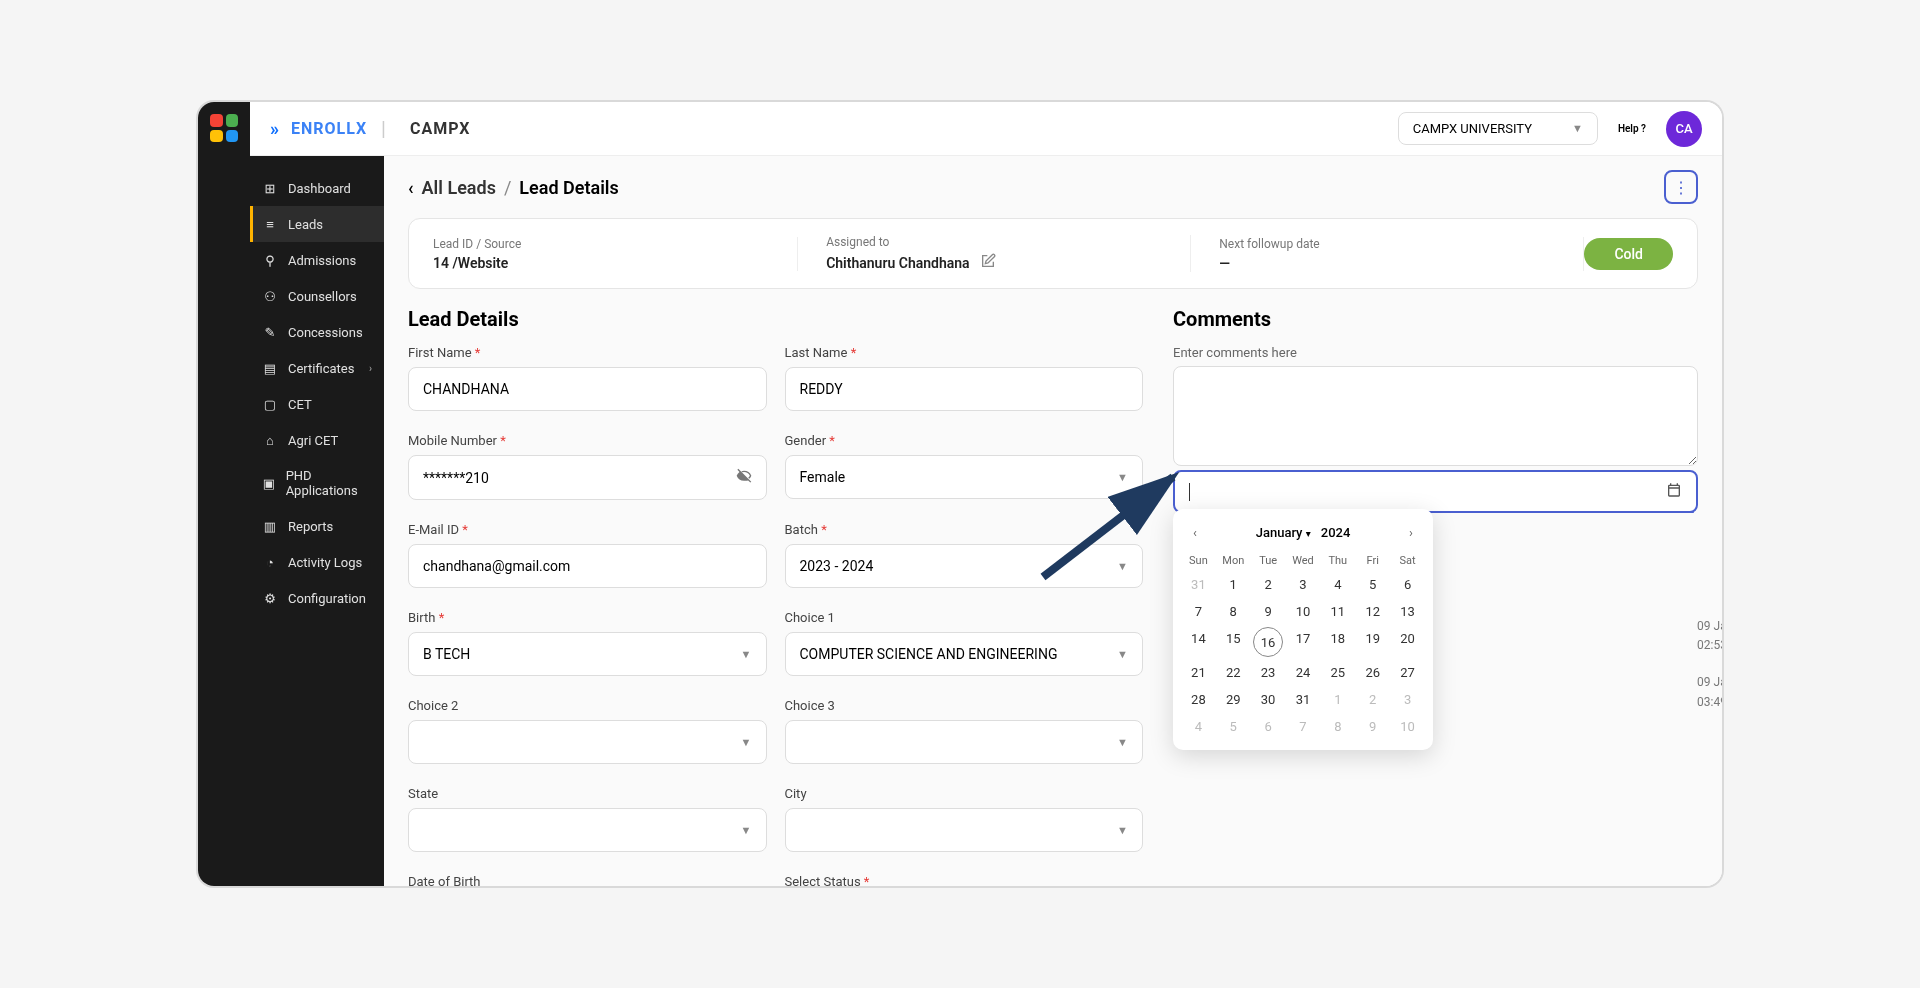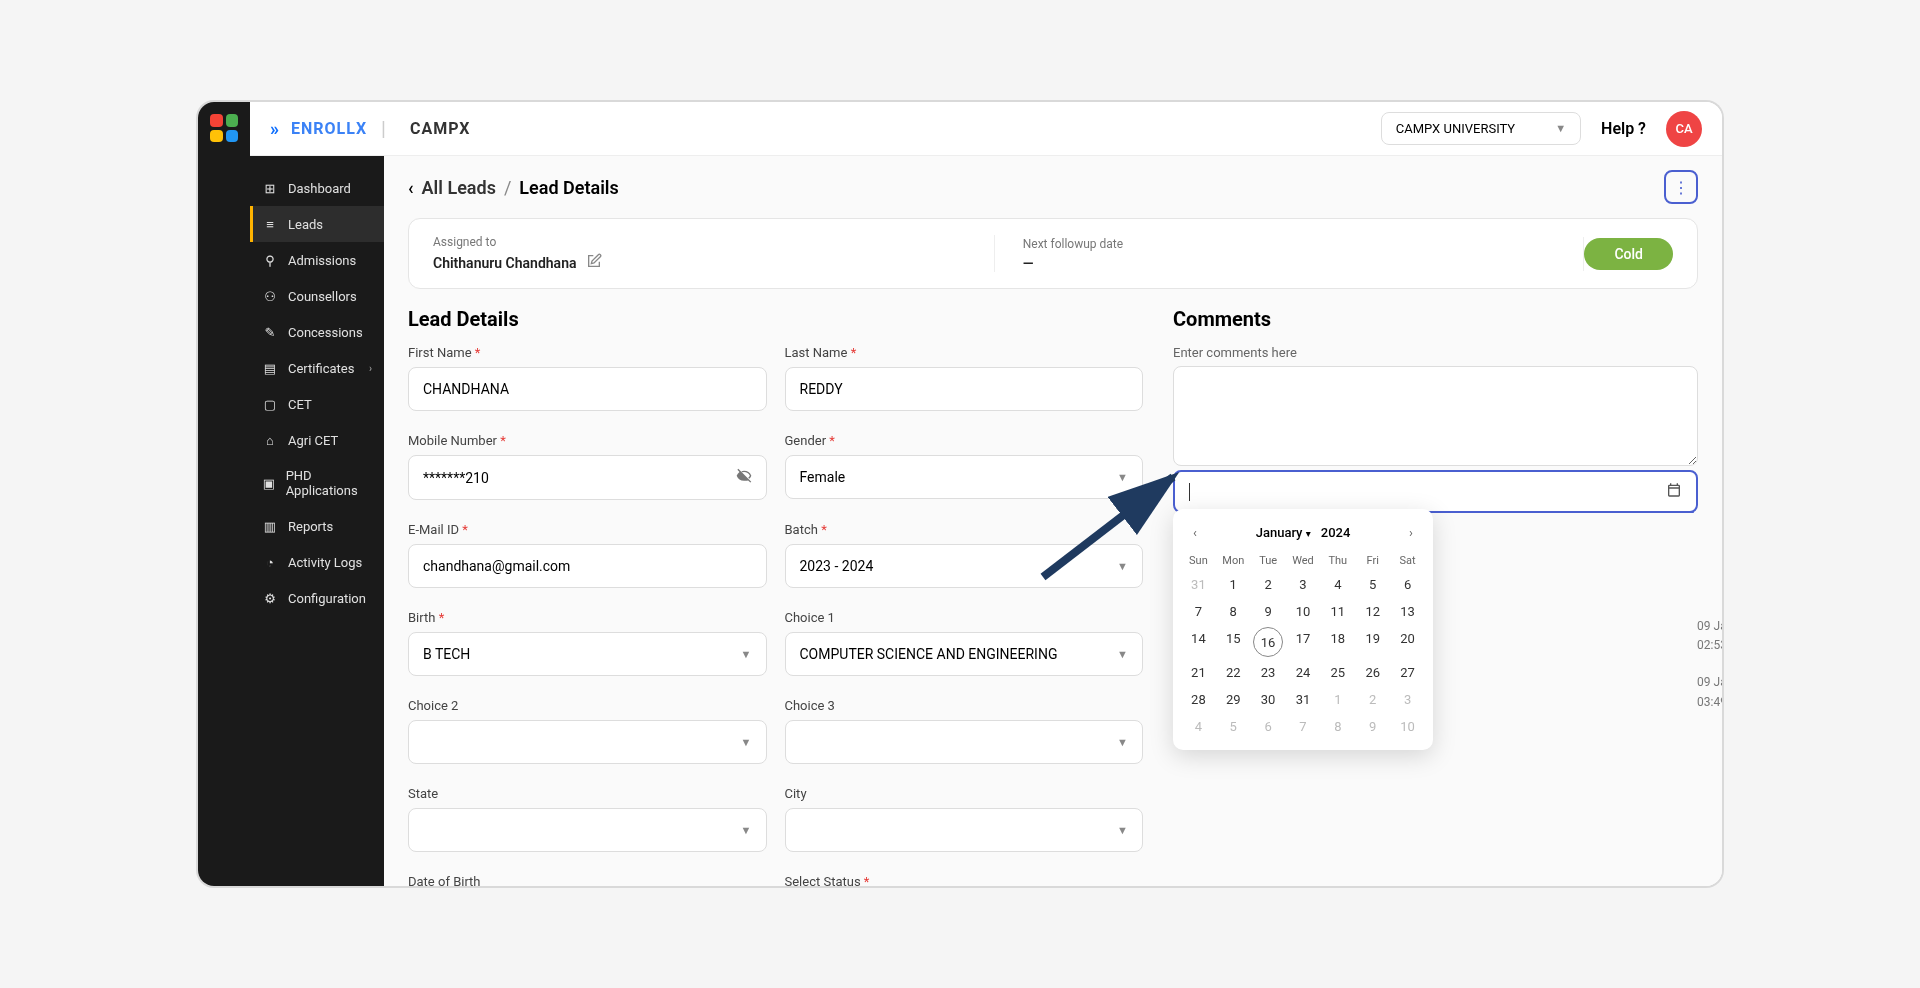--- a/index.html
+++ b/index.html
@@ -5,22 +5,22 @@
 * { box-sizing: border-box; margin: 0; padding: 0; font-family: -apple-system, BlinkMacSystemFont, "Segoe UI", Roboto, sans-serif; }
 body { background: #f5f5f5; width: 1920px; height: 988px; overflow: hidden; position: relative; }
 .app-wrapper { position: absolute; top: 50%; left: 50%; transform: translate(-50%, -50%); width: 1524px; height: 784px; background: #fff; border-radius: 16px; display: flex; overflow: hidden; box-shadow: 0 0 0 2px #d9d9d9; }
 .topbar { position: absolute; top: 0; left: 52px; right: 0; height: 54px; background: #fff; border-bottom: 1px solid #eee; display: flex; align-items: center; padding: 0 20px; z-index: 5; }
 .logo-block { display: flex; align-items: center; gap: 8px; }
 .logo-enrollx { font-weight: 700; font-size: 16px; letter-spacing: 1px; color: #3b82f6; }
 .logo-campx { font-weight: 700; font-size: 16px; letter-spacing: 1px; color: #333; margin-left: 10px; }
 .logo-sep { margin: 0 6px; color: #ccc; font-size: 20px; }
 .topbar-right { margin-left: auto; display: flex; align-items: center; gap: 20px; }
 .university-select { border: 1px solid #ddd; border-radius: 8px; padding: 8px 14px; font-size: 13px; display: flex; align-items: center; gap: 40px; }
-.help-link { font-weight: 600; font-size: 16px; }
-.avatar { width: 36px; height: 36px; border-radius: 50%; background: #ef4444; color: #fff; display: flex; align-items: center; justify-content: center; font-size: 13px; font-weight: 500; }
+.help-link { font-weight: 600; font-size: 10px; }
+.avatar { width: 36px; height: 36px; border-radius: 50%; background: #6d28d9; color: #fff; display: flex; align-items: center; justify-content: center; font-size: 13px; font-weight: 500; }
 
 .narrow-strip { width: 52px; background: #1a1a1a; display: flex; flex-direction: column; align-items: center; padding-top: 12px; z-index: 10; }
 .app-icon { width: 28px; height: 28px; display: grid; grid-template-columns: 1fr 1fr; grid-template-rows: 1fr 1fr; gap: 3px; }
 .app-icon span:nth-child(1){ background:#f44336; border-radius:4px;} .app-icon span:nth-child(2){ background:#4caf50; border-radius:4px;} .app-icon span:nth-child(3){ background:#ffc107; border-radius:4px;} .app-icon span:nth-child(4){ background:#2196f3; border-radius:4px;}
 
 .sidebar { width: 134px; background: #1a1a1a; color: #fff; padding-top: 68px; font-size: 13px; }
 .sidebar-item { display: flex; align-items: center; gap: 10px; padding: 10px 12px; color: #e0e0e0; cursor: pointer; }
 .sidebar-item.active { background: #2d2d2d; border-left: 3px solid #ffb300; padding-left: 9px; }
 .sidebar-item .icon { width: 16px; height: 16px; display: inline-flex; align-items: center; justify-content: center; color: #e0e0e0; }
 .sidebar-chevron { margin-left: auto; font-size: 10px; color: #aaa; }
@@ -169,20 +169,24 @@
         <span class="all">All Leads</span>
         <span class="sep">/</span>
         <span>Lead Details</span>
       </div>
       <div class="more-btn">
         <span>⋮</span>
       </div>
     </div>
 
     <div class="info-card">
+      <div class="info-col">
+        <div class="info-label">Lead ID / Source</div>
+        <div class="info-value">14 /Website</div>
+      </div>
       <div class="info-col">
         <div class="info-label">Assigned to</div>
         <div class="info-value">
           <span>Chithanuru Chandhana</span>
           <span class="edit-icon">
             <svg class="icon-svg" viewBox="0 0 24 24" fill="none" stroke="currentColor" stroke-width="2">
                 <path d="M11 4H4v16h16v-7"></path>
                 <path d="M18.5 2.5a2.1 2.1 0 0 1 3 3L12 15l-4 1 1-4 9.5-9.5z"></path>
               </svg>
           </span>

